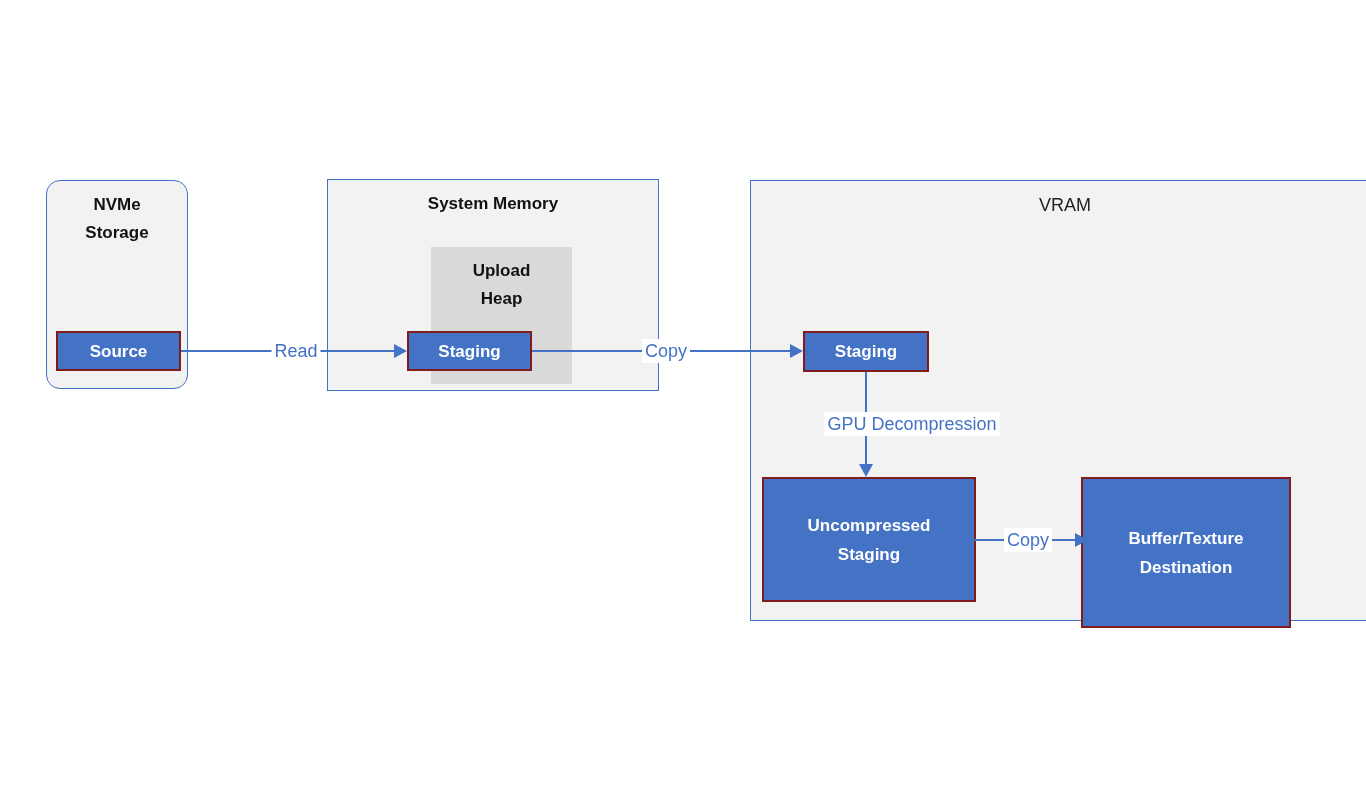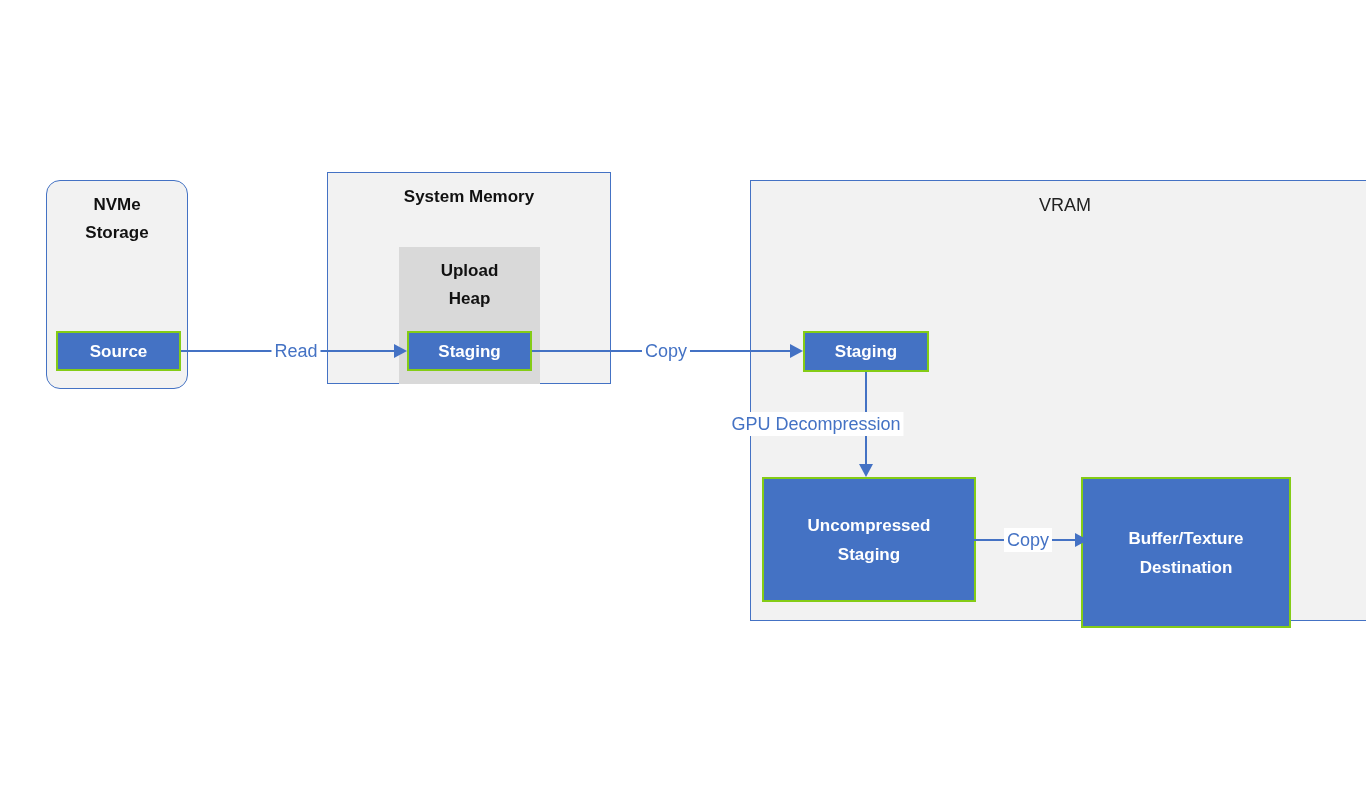--- a/index.html
+++ b/index.html
@@ -28,26 +28,27 @@
     font-weight: 700;
     line-height: 28px;
     white-space: pre-line;
   }
   .container-title.regular { font-weight: 400; font-size: 18px; color: #222222; }
   
   .heap-box {
     position: absolute;
     background: #d9d9d9;
     box-sizing: border-box;
+    margin-left: 32px;
   }
   
   .node {
     position: absolute;
     background: #4472c4;
-    border: 2px solid #84cc16;
+    border: 2px solid #7f1d1d;
     box-sizing: border-box;
     color: #ffffff;
     font-size: 17px;
     font-weight: 700;
     display: flex;
     align-items: center;
     justify-content: center;
     text-align: center;
     white-space: pre-line;
     line-height: 29px;
@@ -82,21 +83,21 @@
 </head>
 <body>
 
 <div class="canvas">
 
   <div class="container-box" style="left:46px; top:180px; width:142px; height:209px;border-radius:14px;">
     <div class="container-title">NVMe
 Storage</div>
   </div>
 
-  <div class="container-box" style="left:327px; top:172px; width:284px; height:212px;">
+  <div class="container-box" style="left:327px; top:179px; width:332px; height:212px;">
     <div class="container-title">System Memory</div>
   </div>
 
   <div class="heap-box" style="left:399px; top:247px; width:141px; height:137px;">
     <div class="container-title">Upload
 Heap</div>
   </div>
 
   <div class="container-box" style="left:750px; top:180px; width:630px; height:441px;">
     <div class="container-title regular">VRAM</div>
@@ -117,19 +118,19 @@
   <div class="edge-line h" style="left:181px; top:350px; width:214px;"></div>
   <div class="arrowhead right" style="left:394px; top:344px;"></div>
   <div class="edge-label" style="left:296px; top:351px;text-align:right;">Read</div>
 
   <div class="edge-line h" style="left:532px; top:350px; width:259px;"></div>
   <div class="arrowhead right" style="left:790px; top:344px;"></div>
   <div class="edge-label" style="left:666px; top:351px;">Copy</div>
 
   <div class="edge-line v" style="left:865px; top:372px; height:93px;"></div>
   <div class="arrowhead down" style="left:859px; top:464px;"></div>
-  <div class="edge-label" style="left:816px; top:424px;">GPU Decompression</div>
+  <div class="edge-label" style="left:912px; top:424px;">GPU Decompression</div>
 
   <div class="edge-line h" style="left:972px; top:539px; width:104px;"></div>
   <div class="arrowhead right" style="left:1075px; top:533px;"></div>
   <div class="edge-label" style="left:1028px; top:540px;">Copy</div>
 
 </div>
 
 </body></html>

